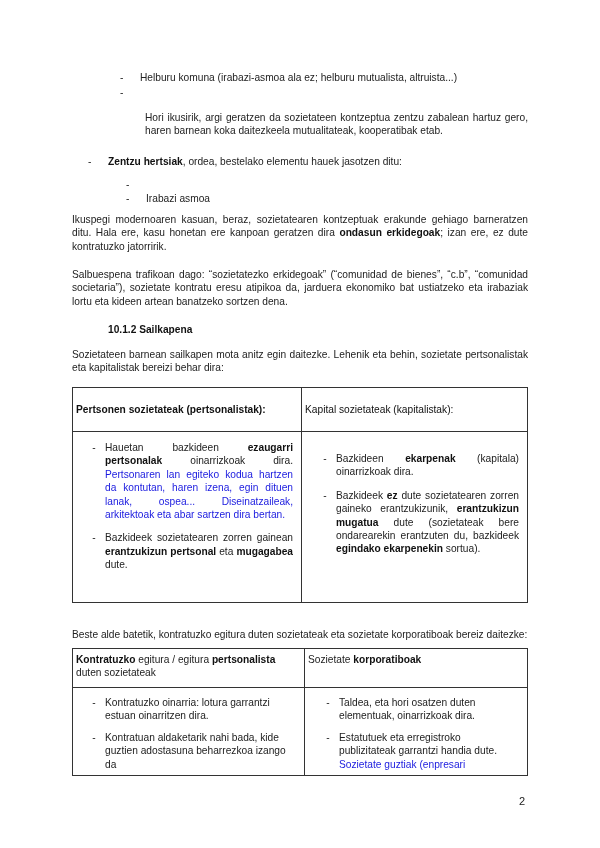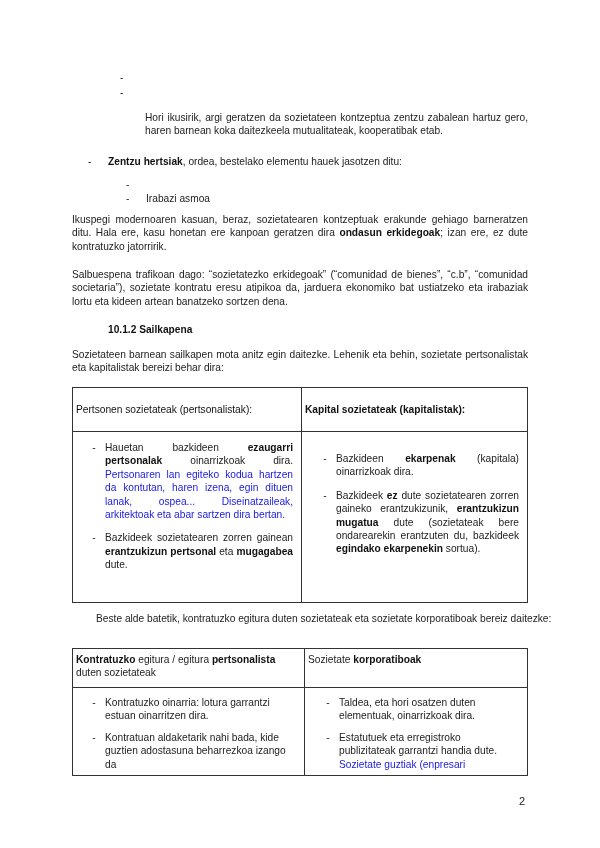--- a/index.html
+++ b/index.html
@@ -19,20 +19,21 @@
   .cell-item { display: flex; }
   .cell-item .d { width: 22px; flex: none; text-align: center; }
   .cell-item .tx { flex: 1; }
   .page-num { position: absolute; left: 519px; top: 795px; font-size: 11px; }
 </style>
 </head>
 <body>
 
 <div class="bullet-row" style="left:120px; top:71px; width:420px;">
   <span class="dash">-</span>
+  <span>Helburu komuna (irabazi-asmoa ala ez; helburu mutualista, altruista...)</span>
 </div>
 <div class="bullet-row" style="left:120px; top:86px; width:420px;">
   <span class="dash">-</span>
 </div>
 <div class="abs just" style="left:145px; top:111px; width:383px;">Hori ikusirik, argi geratzen da sozietateen kontzeptua zentzu zabalean hartuz gero, haren barnean koka daitezkeela mutualitateak, kooperatibak etab.</div>
 
 <div class="bullet-row" style="left:88px; top:155px; width:440px;">
   <span class="dash">-</span>
   <span><b>Zentzu hertsiak</b><span>, ordea, bestelako elementu hauek jasotzen ditu:</span></span>
 </div>
@@ -50,22 +51,22 @@
 
 <div class="abs just" style="left:72px; top:268px; width:456px;">Salbuespena trafikoan dago: “sozietatezko erkidegoak” (“comunidad de bienes”, “c.b”, “comunidad societaria”), sozietate kontratu eresu atipikoa da, jarduera ekonomiko bat ustiatzeko eta irabaziak lortu eta kideen artean banatzeko sortzen dena.</div>
 
 <div class="abs" style="left:108px; top:323px; font-weight:bold; color:#111;">10.1.2 Sailkapena</div>
 
 <div class="abs just" style="left:72px; top:348px; width:456px;">Sozietateen barnean sailkapen mota anitz egin daitezke. Lehenik eta behin, sozietate pertsonalistak eta kapitalistak bereizi behar dira:</div>
 
 <table class="t" style="left:72px; top:387px; width:456px;">
   <tbody>
       <tr style="height:44px;">
-    <td style="width:225px; vertical-align:middle; padding-left:3px; font-weight:normal; color:#111;">Pertsonen sozietateak (pertsonalistak):</td>
-    <td style="vertical-align:middle; padding-left:3px; font-weight:bold; color:#111;">Kapital sozietateak (kapitalistak):</td>
+    <td style="width:225px; vertical-align:middle; padding-left:3px; font-weight:bold; color:#111;">Pertsonen sozietateak (pertsonalistak):</td>
+    <td style="vertical-align:middle; padding-left:3px; font-weight:normal; color:#111;">Kapital sozietateak (kapitalistak):</td>
   </tr>
   <tr style="height:171px;">
     <td style="padding:9px 8px 6px 10px;">
       <div class="cell-item just">
         <span class="d">-</span>
         <span class="tx"><span>Hauetan bazkideen </span><b>ezaugarri pertsonalak</b><span> oinarrizkoak dira. </span><span class="blue">Pertsonaren lan egiteko kodua hartzen da kontutan, haren izena, egin dituen lanak, ospea... Diseinatzaileak, arkitektoak eta abar sartzen dira bertan.</span></span>
       </div>
       <div class="cell-item just" style="margin-top:10px;">
         <span class="d">-</span>
         <span class="tx"><span>Bazkideek sozietatearen zorren gainean </span><b>erantzukizun pertsonal</b><span> eta </span><b>mugagabea</b><span> dute.</span></span>
@@ -78,21 +79,21 @@
       </div>
       <div class="cell-item just" style="margin-top:10px;">
         <span class="d">-</span>
         <span class="tx"><span>Bazkideek </span><b>ez</b><span> dute sozietatearen zorren gaineko erantzukizunik, </span><b>erantzukizun mugatua</b><span> dute (sozietateak bere ondarearekin erantzuten du, bazkideek </span><b>egindako ekarpenekin</b><span> sortua).</span></span>
       </div>
     </td>
   </tr>
 </tbody>
   </table>
 
-<div class="abs just" style="left:72px; top:612px; width:456px;margin-left:24px;">Beste alde batetik, kontratuzko egitura duten sozietateak eta sozietate korporatiboak bereiz daitezke:</div>
+<div class="abs just" style="left:72px; top:628px; width:456px;">Beste alde batetik, kontratuzko egitura duten sozietateak eta sozietate korporatiboak bereiz daitezke:</div>
 
 <table class="t" style="left:72px; top:648px; width:456px;">
   <tbody>
       <tr style="height:39px;">
     <td style="width:225px; padding:4px 3px;margin-top:45px;">
       <b>Kontratuzko</b><span> egitura / egitura </span><b>pertsonalista</b><span> duten sozietateak</span>
     </td>
     <td style="padding:4px 3px;">
       <span>Sozietate </span><b>korporatiboak</b>
     </td>

